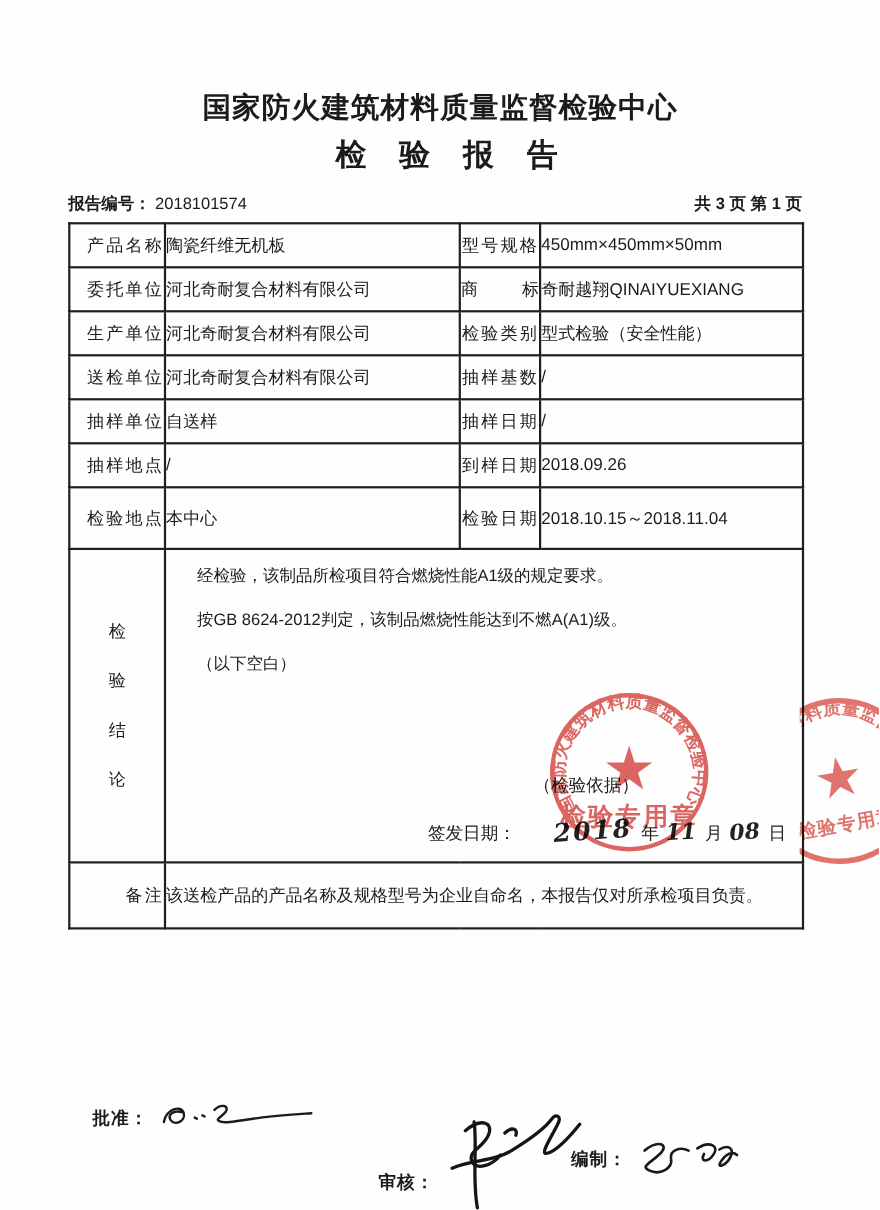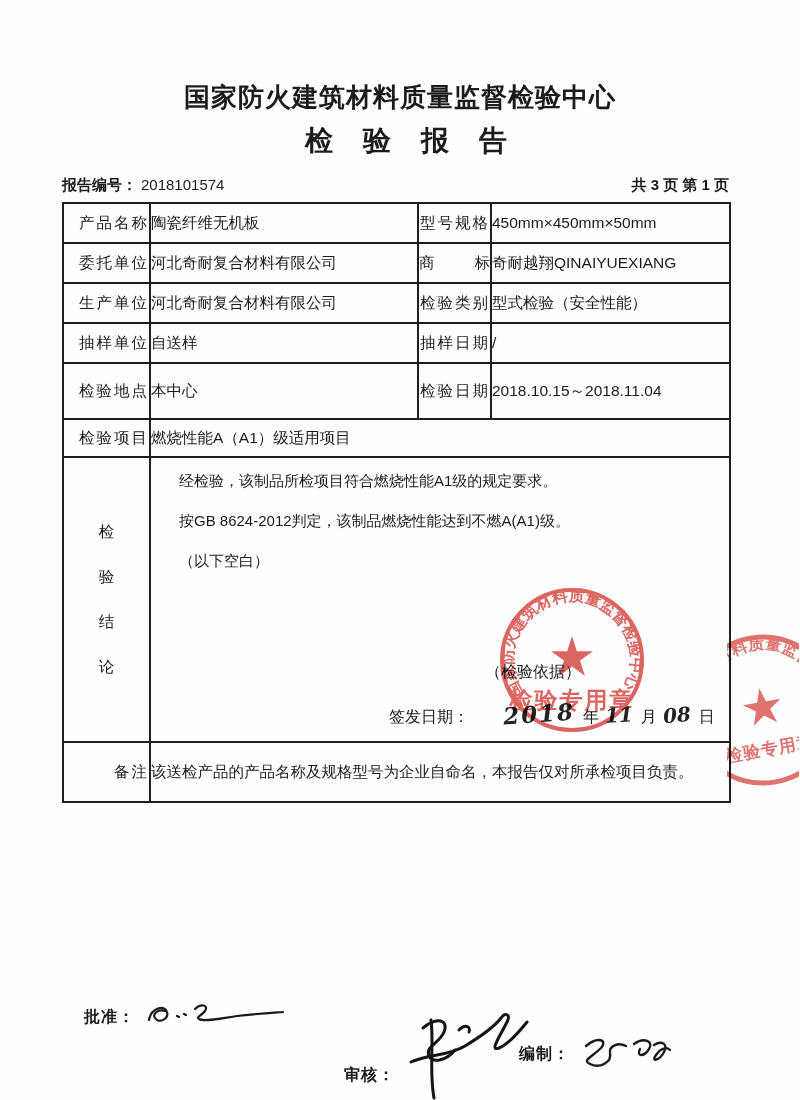--- a/index.html
+++ b/index.html
@@ -74,34 +74,42 @@
       <td class="jst">商标</td>
       <td class="val">奇耐越翔QINAIYUEXIANG</td>
     </tr>
     <tr style="height:40px">
       <td class="lbl">生产单位</td>
       <td class="val">河北奇耐复合材料有限公司</td>
       <td class="lbl">检验类别</td>
       <td class="val">型式检验（安全性能）</td>
     </tr>
     <tr style="height:40px">
+      <td class="lbl">送检单位</td>
+      <td class="val">河北奇耐复合材料有限公司</td>
+      <td class="lbl">抽样基数</td>
+      <td class="val">/</td>
+    </tr>
+    <tr style="height:40px">
       <td class="lbl">抽样单位</td>
       <td class="val">自送样</td>
       <td class="lbl">抽样日期</td>
       <td class="val">/</td>
+    </tr>
+    <tr style="height:40px">
+      <td class="lbl">抽样地点</td>
+      <td class="val">/</td>
+      <td class="lbl">到样日期</td>
+      <td class="val">2018.09.26</td>
     </tr>
     <tr style="height:56px">
       <td class="lbl">检验地点</td>
       <td class="val">本中心</td>
       <td class="lbl">检验日期</td>
       <td class="val">2018.10.15～2018.11.04</td>
-    </tr>
-    <tr style="height:38px">
-      <td class="lbl">检验项目</td>
-      <td class="val" colspan="3">燃烧性能A（A1）级适用项目</td>
     </tr>
     <tr style="height:285px">
       <td>
         <div class="vlabel">
           <span>检</span>
           <span>验</span>
           <span>结</span>
           <span>论</span>
         </div>
       </td>

